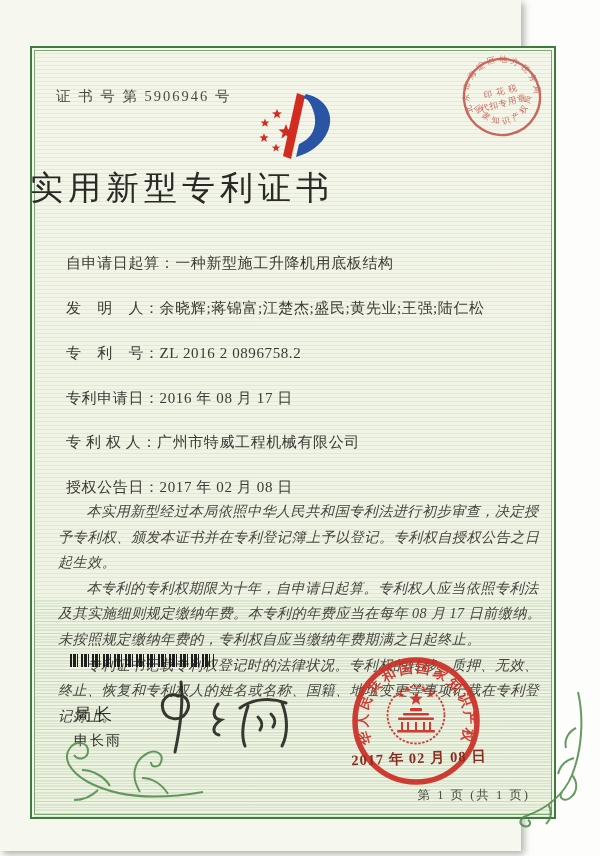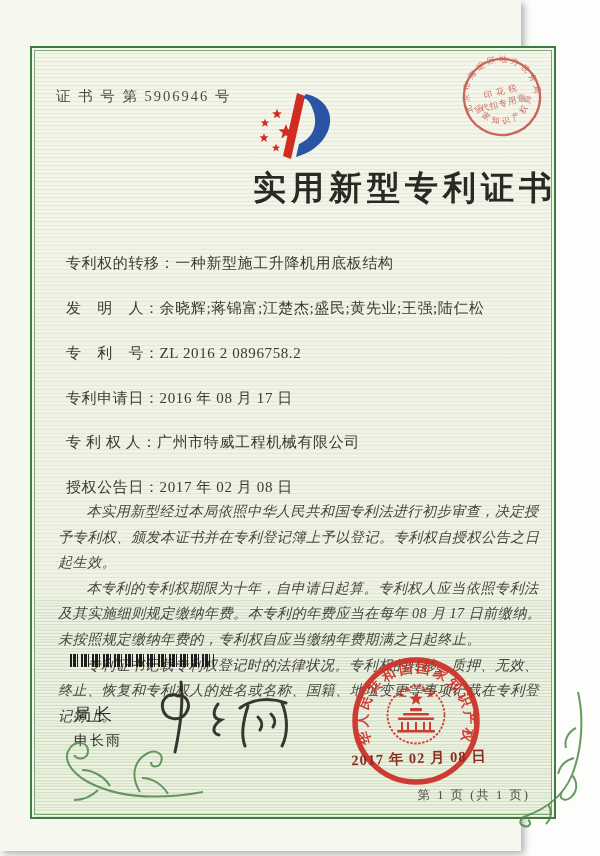--- a/index.html
+++ b/index.html
@@ -12,22 +12,22 @@
            border:2px solid #3e7b3e; background:#f5f6ec; }
   .frame::before { content:""; position:absolute; inset:2px; border:1px solid #7aa972;
            background:
              repeating-linear-gradient(0deg, rgba(108,162,98,0.13) 0px, rgba(108,162,98,0.13) 1px, rgba(255,255,255,0) 1px, rgba(255,255,255,0) 4px),
              linear-gradient(#f3f6e9, #edf2e1); }
   .guilloche { position:absolute; left:34px; top:600px; width:518px; height:217px;
            background:repeating-linear-gradient(0deg, rgba(96,155,88,0.16) 0px, rgba(96,155,88,0.16) 1px, rgba(255,255,255,0) 1px, rgba(255,255,255,0) 3px); }
   .abs { position:absolute; }
 
   .cert-no { left:56px; top:87px; font-size:14.5px; letter-spacing:2px; color:#4a4a44; }
-  .title { left:30px; top:166px; width:527px; text-align:right; font-size:33px;
-           font-weight:bold; letter-spacing:5px; color:#2a2a25; }
+  .title { left:30px; top:166px; width:527px; text-align:left; font-size:33px;
+           font-weight:normal; letter-spacing:5px; color:#2a2a25; }
 
   .row { left:66px; font-size:15px; color:#3a3a34; letter-spacing:0.6px; white-space:nowrap; }
   .row .lbl { color:#3a3a34; }
   .row .val { color:#3a3a34; }
 
   .paras { left:58px; top:499px; width:484px; }
   .paras p { font-size:14.2px; line-height:25.6px; text-indent:2em; color:#45453e;
              font-style:italic; letter-spacing:0.4px; }
 
   .barcode { left:70px; top:654px; width:144px; height:13px;
@@ -80,21 +80,21 @@
       <use href="#star5" transform="translate(46,42) scale(8)" fill="#d22c20"></use>
       <use href="#star5" transform="translate(37,24) scale(5.2)" fill="#d22c20"></use>
       <use href="#star5" transform="translate(25,33) scale(4.6)" fill="#d22c20"></use>
       <use href="#star5" transform="translate(24,48) scale(4.8)" fill="#d22c20"></use>
       <use href="#star5" transform="translate(36,58) scale(4.4)" fill="#d22c20"></use>
     </svg>
 
     <div class="title abs">实用新型专利证书</div>
 
     <div class="row abs" style="top:254px;">
-      <span class="lbl">专利权的转移：</span><span class="val">一种新型施工升降机用底板结构</span>
+      <span class="lbl">自申请日起算：</span><span class="val">一种新型施工升降机用底板结构</span>
     </div>
     <div class="row abs" style="top:299px;">
       <span class="lbl">发　明　人：</span><span class="val">余晓辉;蒋锦富;江楚杰;盛民;黄先业;王强;陆仁松</span>
     </div>
     <div class="row abs" style="top:344px;">
       <span class="lbl">专　利　号：</span><span class="val">ZL 2016 2 0896758.2</span>
     </div>
     <div class="row abs" style="top:389px;">
       <span class="lbl">专利申请日：</span><span class="val">2016 年 08 月 17 日</span>
     </div>

